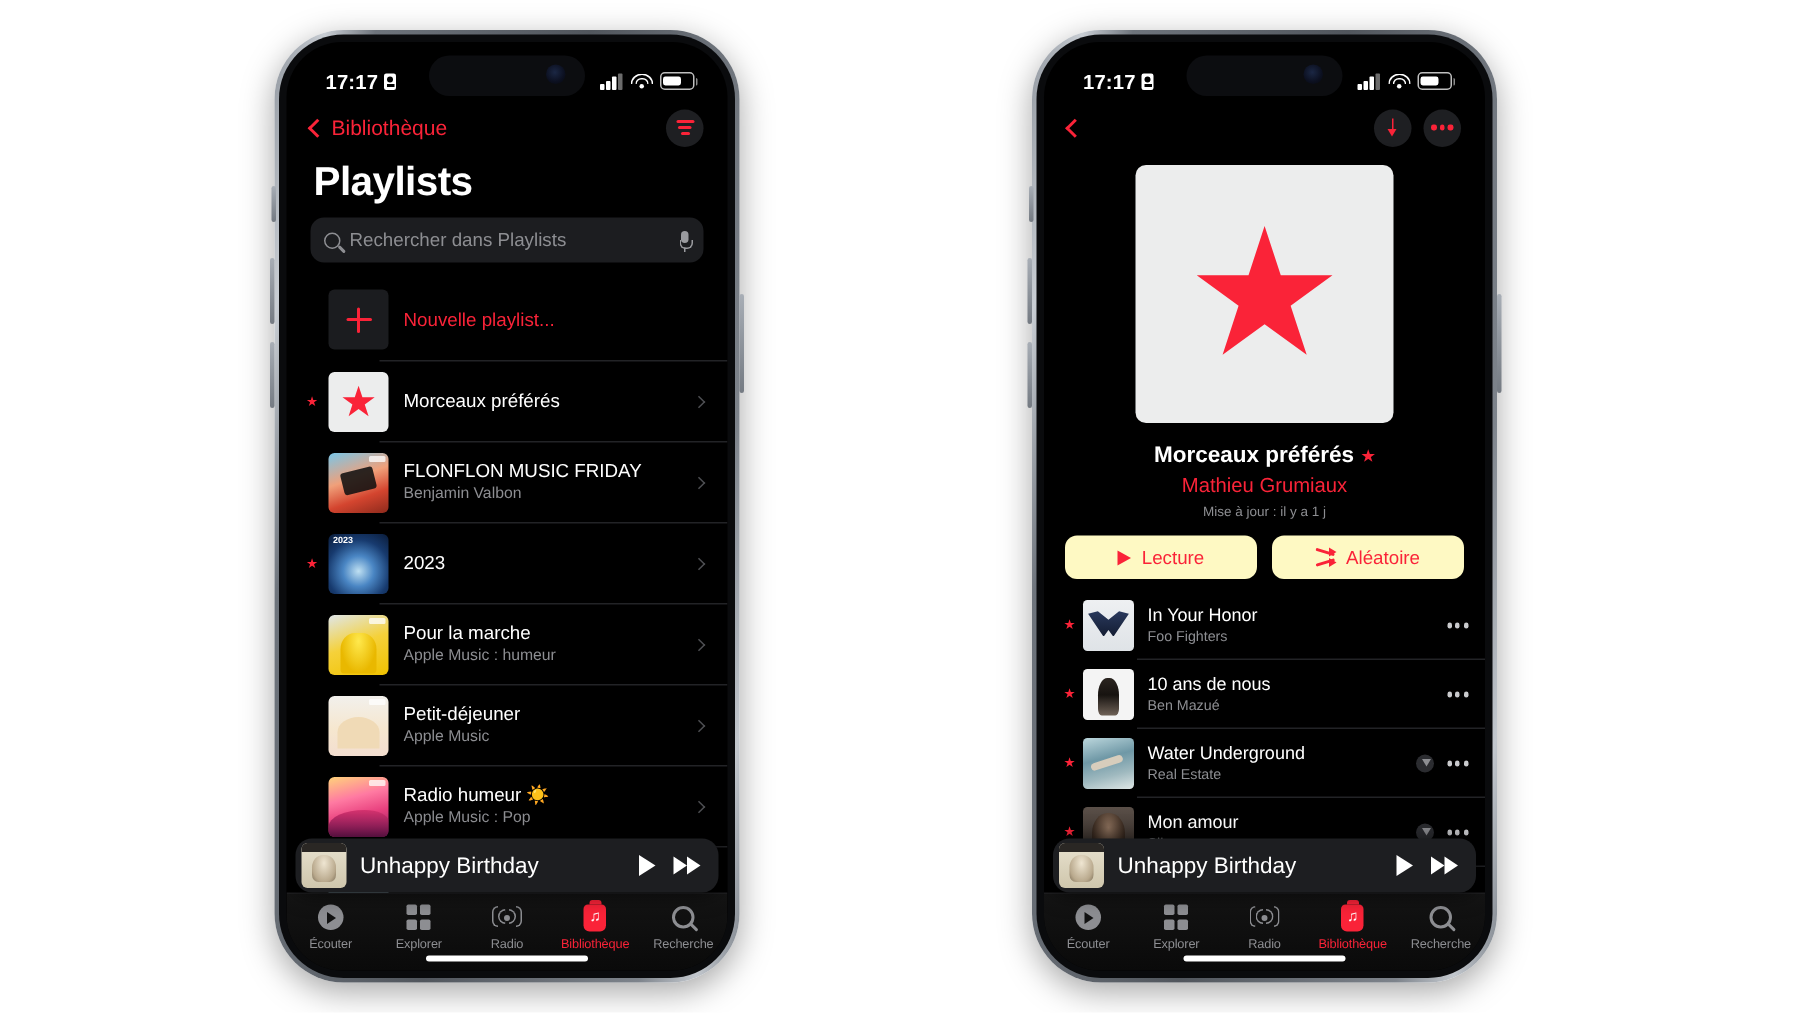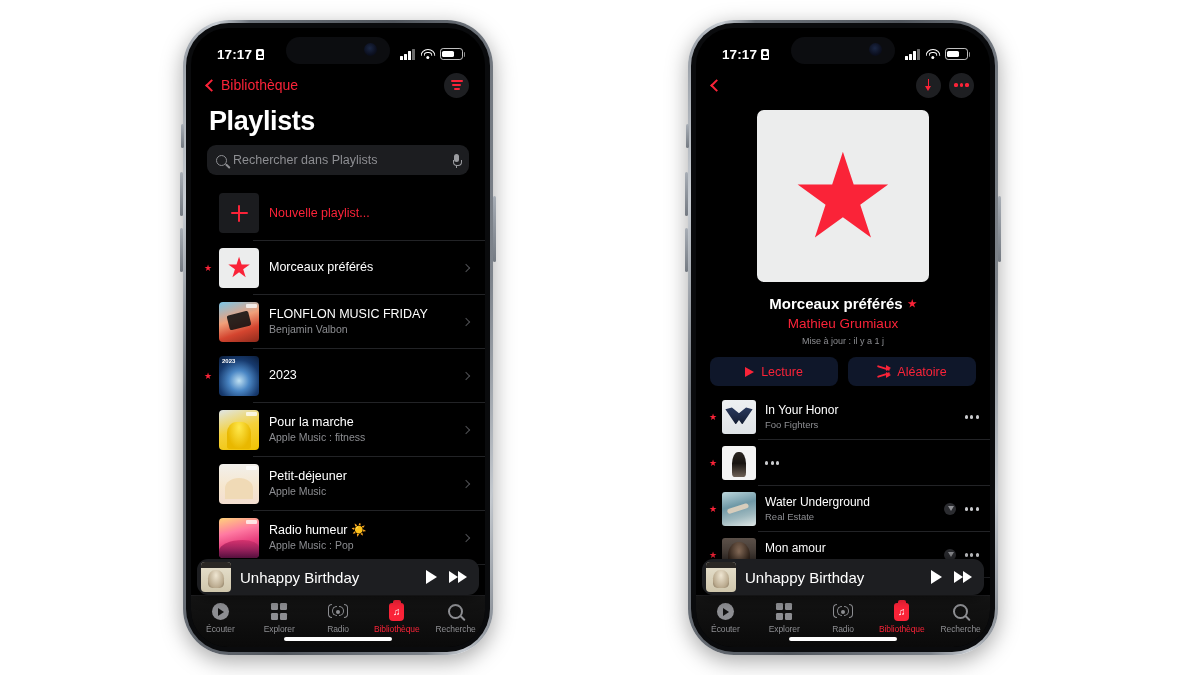--- a/index.html
+++ b/index.html
@@ -239,21 +239,21 @@
     background:#eceded;
     display:flex; align-items:center; justify-content:center;
     box-shadow:0 4px 16px rgba(0,0,0,.5);
   }
   .hero-title { margin-top:13px; color:#fff; font-size:15px; font-weight:700; display:flex; align-items:center; gap:5px; }
   .hero-title .st { color:#fa2338; font-size:10px; }
   .hero-artist { color:#fa2338; font-size:13.5px; margin-top:4px; }
   .hero-upd { color:#8d8e92; font-size:9px; margin-top:5px; }
   .actions { display:flex; gap:10px; padding:11px 14px 0; }
   .act-btn {
-    flex:1; height:29px; border-radius:8px; background:#0f172a;
+    flex:1; height:29px; border-radius:8px; background:#fef9c3;
     display:flex; align-items:center; justify-content:center; gap:7px;
     color:#fa2338; font-size:12.5px; cursor:pointer;
   }
   .act-tri { width:0; height:0; border-left:9px solid #fa2338; border-top:5.5px solid transparent; border-bottom:5.5px solid transparent; }
   .shuffle { position:relative; width:13px; height:11px; }
   .shuffle i { position:absolute; width:13px; height:1.8px; background:#fa2338; border-radius:1px; }
   .shuffle i:nth-child(1){ top:1px; transform:rotate(17deg); }
   .shuffle i:nth-child(2){ bottom:1px; transform:rotate(-17deg); }
   .shuffle:after { content:""; position:absolute; right:-1px; top:-1px; width:0; height:0; border-left:5px solid #fa2338; border-top:3px solid transparent; border-bottom:3px solid transparent; }
   .shuffle:before { content:""; position:absolute; right:-1px; bottom:-1px; width:0; height:0; border-left:5px solid #fa2338; border-top:3px solid transparent; border-bottom:3px solid transparent; }
@@ -375,21 +375,21 @@
           <div class="rtext">
             <div class="rtitle">2023</div>
           </div>
           <span class="chev-r"></span>
         </div>
 
         <div class="row">
           <div class="art a-marche a-music-badge"></div>
           <div class="rtext">
             <div class="rtitle">Pour la marche</div>
-            <div class="rsub">Apple Music : fitness</div>
+            <div class="rsub">Apple Music : humeur</div>
           </div>
           <span class="chev-r"></span>
         </div>
 
         <div class="row">
           <div class="art a-petit a-music-badge"></div>
           <div class="rtext">
             <div class="rtitle">Petit-déjeuner</div>
             <div class="rsub">Apple Music</div>
           </div>
@@ -566,20 +566,24 @@
           <span class="dots">
               <i></i>
               <i></i>
               <i></i>
             </span>
         </div>
 
         <div class="trow">
           <span class="starmark">★</span>
           <div class="tart a-ben"></div>
+          <div class="ttext">
+            <div class="ttitle">10 ans de nous</div>
+            <div class="tsub">Ben Mazué</div>
+          </div>
           <span class="dots">
               <i></i>
               <i></i>
               <i></i>
             </span>
         </div>
 
         <div class="trow">
           <span class="starmark">★</span>
           <div class="tart a-water"></div>

